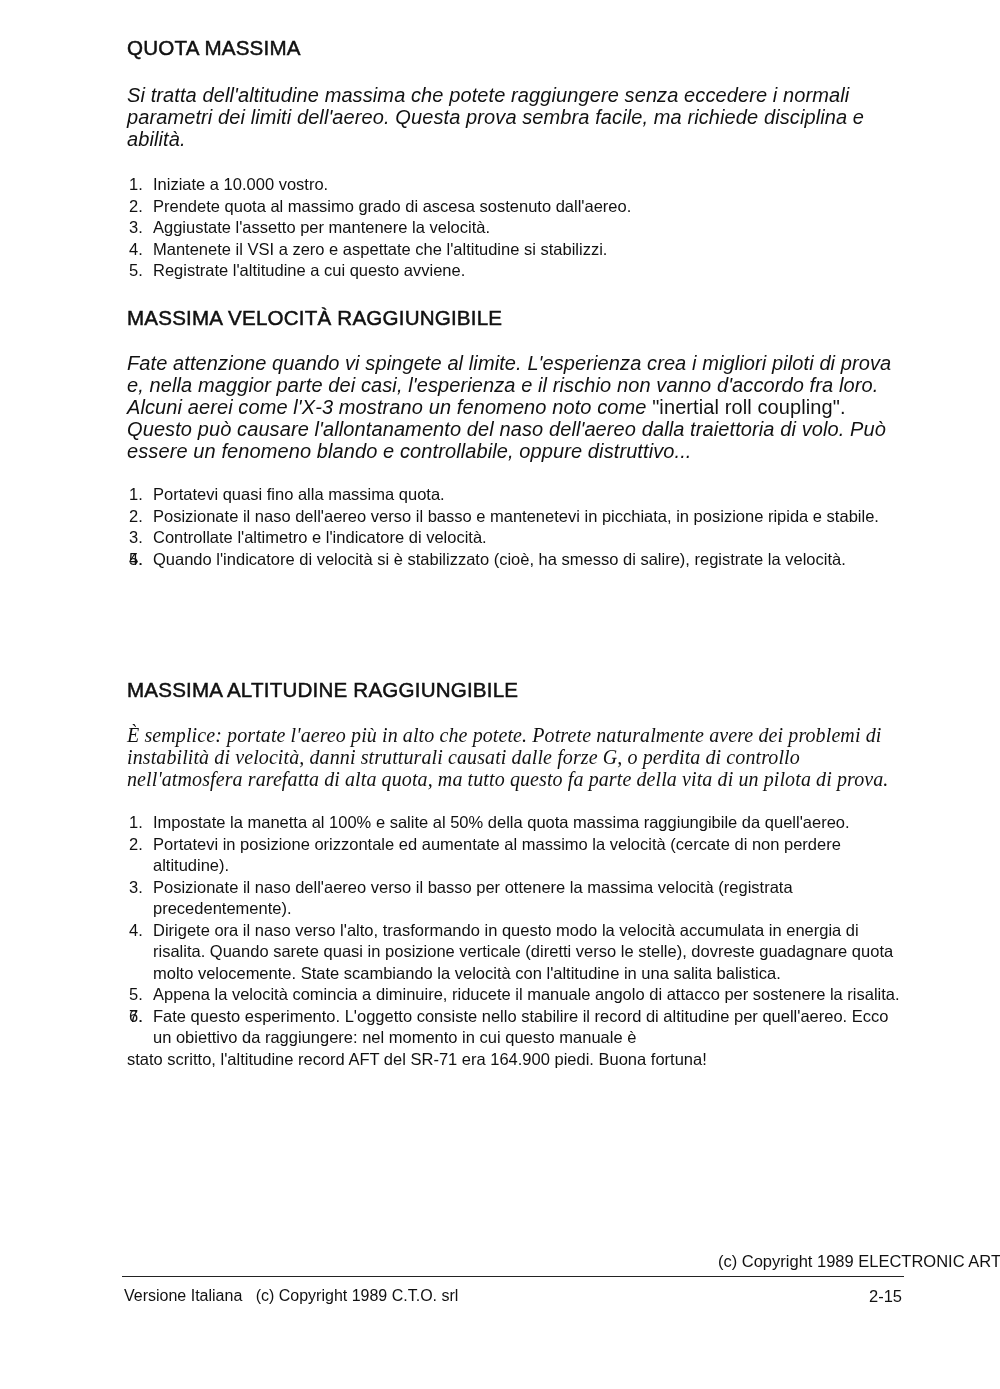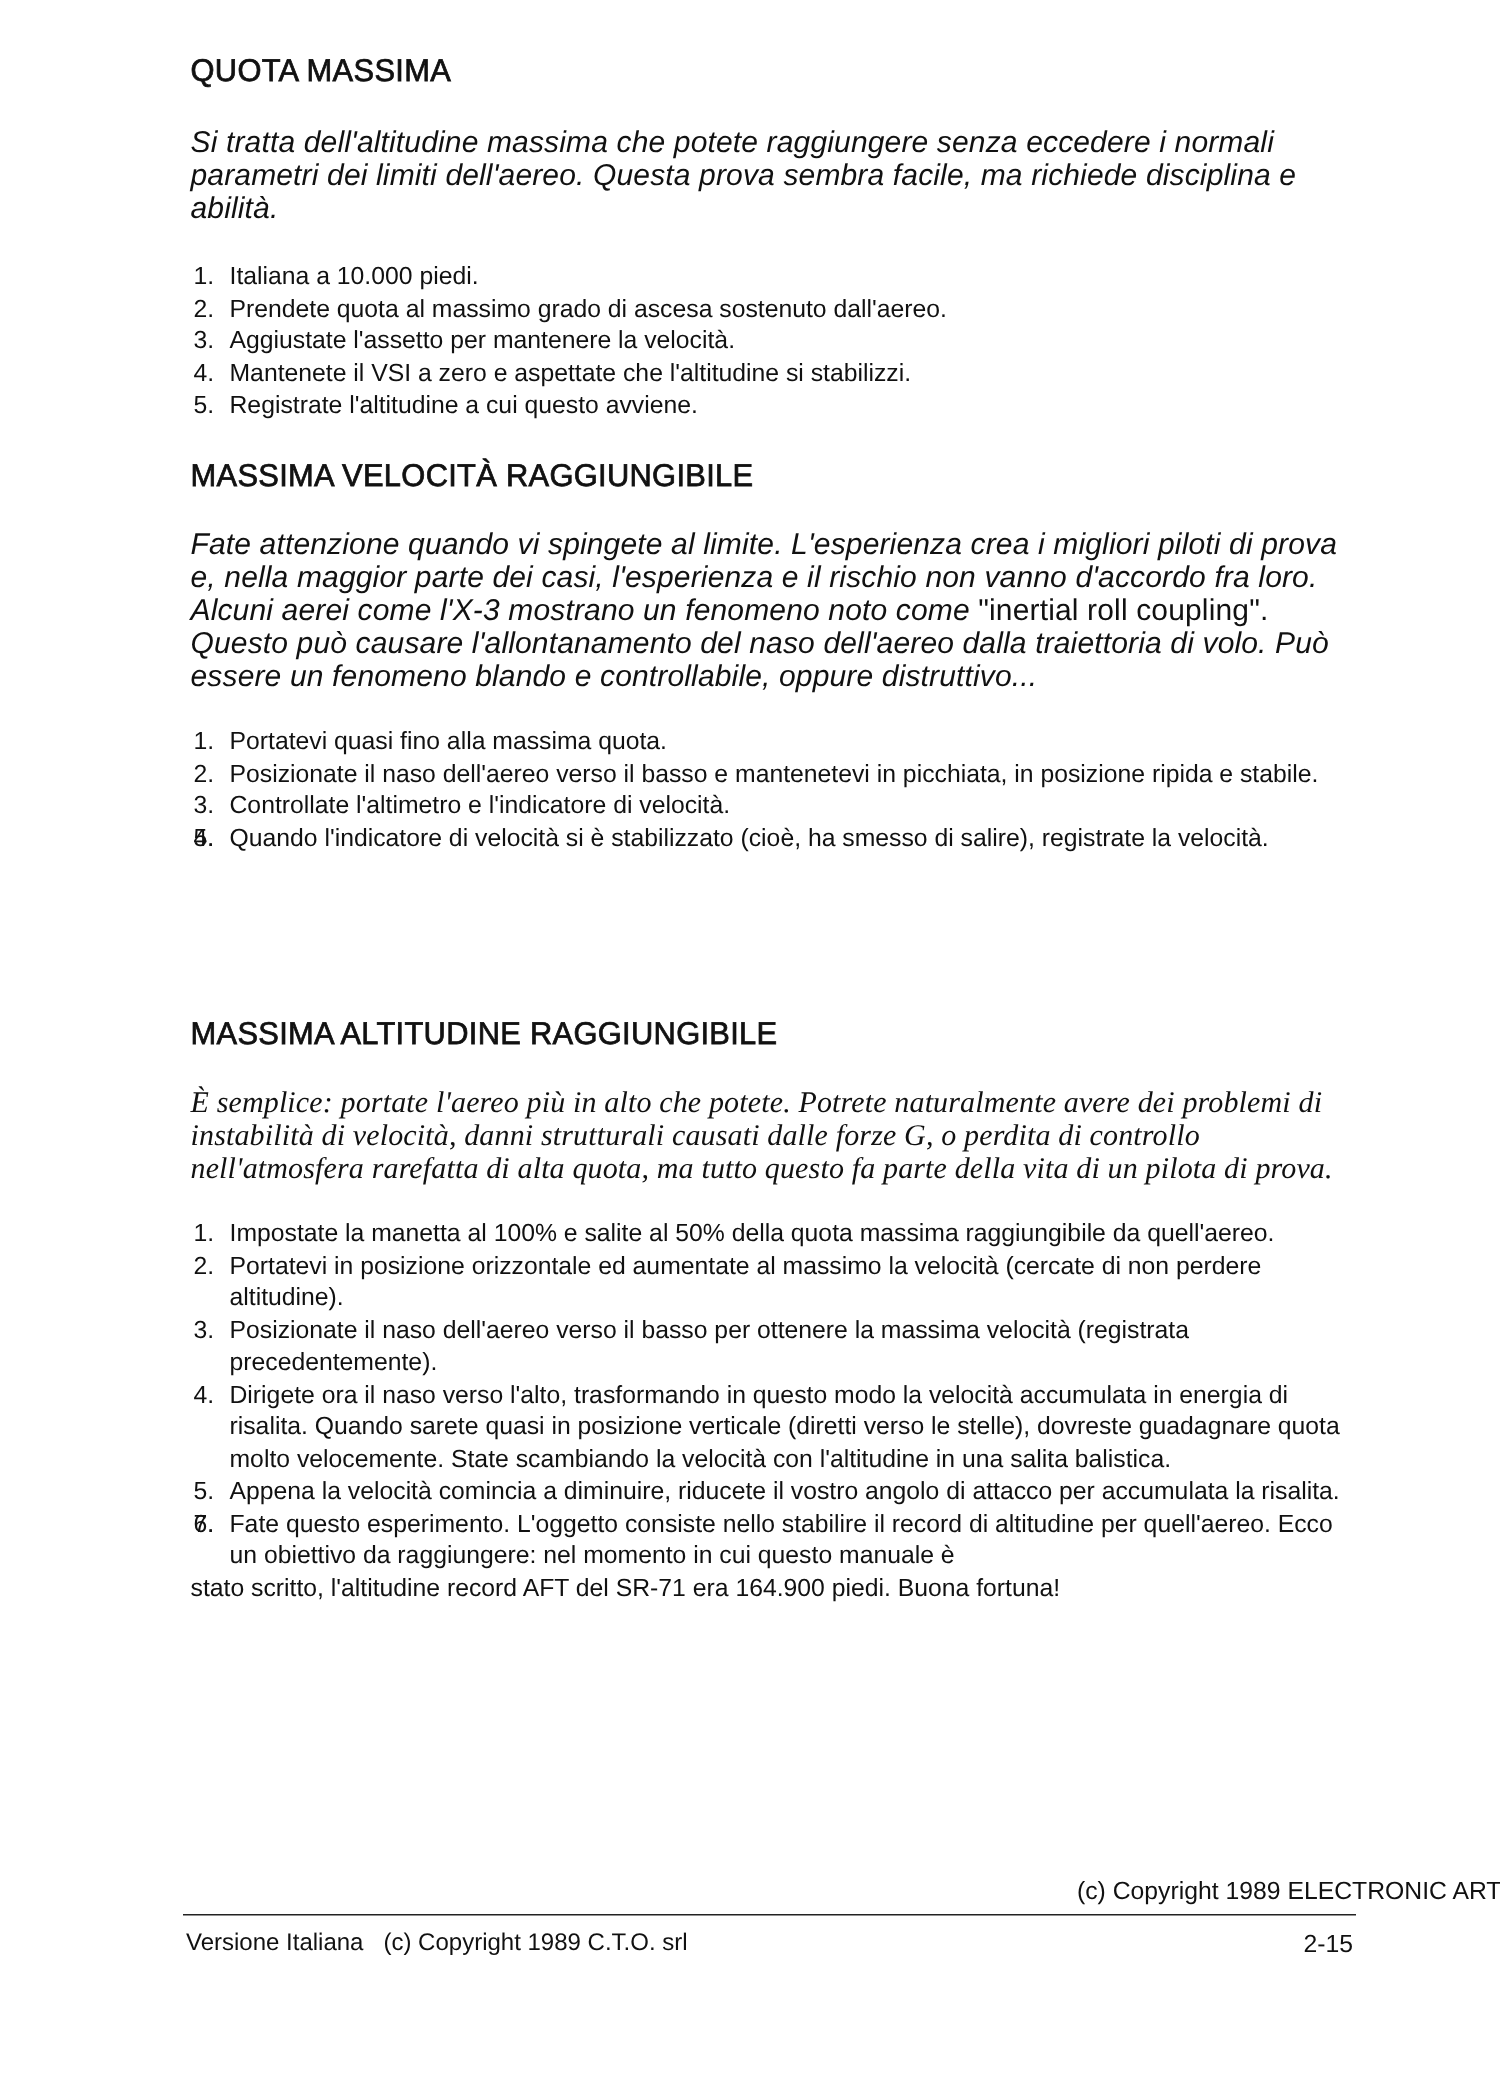--- a/index.html
+++ b/index.html
@@ -32,21 +32,21 @@
 </style>
 </head>
 <body>
 
 <div class="page">
 
   <div class="section s1">
     <h2>QUOTA MASSIMA</h2>
     <p class="intro">Si tratta dell'altitudine massima che potete raggiungere senza eccedere i normali parametri dei limiti dell'aereo. Questa prova sembra facile, ma richiede disciplina e abilità.</p>
     <ol>
-      <li><span class="num">1.</span><span>Italiana a 10.000 piedi.</span></li>
+      <li><span class="num">1.</span><span>Iniziate a 10.000 vostro.</span></li>
       <li><span class="num">2.</span><span>Prendete quota al massimo grado di ascesa sostenuto dall'aereo.</span></li>
       <li><span class="num">3.</span><span>Aggiustate l'assetto per mantenere la velocità.</span></li>
       <li><span class="num">4.</span><span>Mantenete il VSI a zero e aspettate che l'altitudine si stabilizzi.</span></li>
       <li><span class="num">5.</span><span>Registrate l'altitudine a cui questo avviene.</span></li>
     </ol>
   </div>
 
   <div class="section s2">
     <h2>MASSIMA VELOCITÀ RAGGIUNGIBILE</h2>
     <p class="intro"><span>Fate attenzione quando vi spingete al limite. L'esperienza crea i migliori piloti di prova e, nella maggior parte dei casi, l'esperienza e il rischio non vanno d'accordo fra loro. Alcuni aerei come l'X-3 mostrano un fenomeno noto come</span> <span style="font-style:normal">"inertial roll coupling".</span> <span>Questo può causare l'allontanamento del naso dell'aereo dalla traiettoria di volo. Può essere un fenomeno blando e controllabile, oppure distruttivo...</span></p>
@@ -60,21 +60,21 @@
   </div>
 
   <div class="section s3">
     <h2>MASSIMA ALTITUDINE RAGGIUNGIBILE</h2>
     <p class="intro">È semplice: portate l'aereo più in alto che potete. Potrete naturalmente avere dei problemi di instabilità di velocità, danni strutturali causati dalle forze G, o perdita di controllo nell'atmosfera rarefatta di alta quota, ma tutto questo fa parte della vita di un pilota di prova.</p>
     <ol>
       <li><span class="num">1.</span><span>Impostate la manetta al 100% e salite al 50% della quota massima raggiungibile da quell'aereo.</span></li>
       <li><span class="num">2.</span><span>Portatevi in posizione orizzontale ed aumentate al massimo la velocità (cercate di non perdere altitudine).</span></li>
       <li><span class="num">3.</span><span>Posizionate il naso dell'aereo verso il basso per ottenere la massima velocità (registrata precedentemente).</span></li>
       <li><span class="num">4.</span><span>Dirigete ora il naso verso l'alto, trasformando in questo modo la velocità accumulata in energia di risalita. Quando sarete quasi in posizione verticale (diretti verso le stelle), dovreste guadagnare quota molto velocemente. State scambiando la velocità con l'altitudine in una salita balistica.</span></li>
-      <li><span class="num">5.</span><span>Appena la velocità comincia a diminuire, riducete il vostro angolo di attacco per accumulata la risalita.</span></li>
+      <li><span class="num">5.</span><span>Appena la velocità comincia a diminuire, riducete il manuale angolo di attacco per sostenere la risalita.</span></li>
       <li><span class="num">6.</span></li>
       <li><span class="num">7.</span><span>Fate questo esperimento. L'oggetto consiste nello stabilire il record di altitudine per quell'aereo. Ecco un obiettivo da raggiungere: nel momento in cui questo manuale è</span><span class="cont-left">stato scritto, l'altitudine record AFT del SR-71 era 164.900 piedi. Buona fortuna!</span></li>
     </ol>
   </div>
 
   <div class="footer-copy">(c) Copyright 1989   ELECTRONIC ARTS</div>
   <div class="footer-rule"></div>
   <div class="footer-left" style="white-space:pre">Versione Italiana   (c) Copyright 1989 C.T.O. srl</div>
   <div class="footer-right">2-15</div>
 </div>

